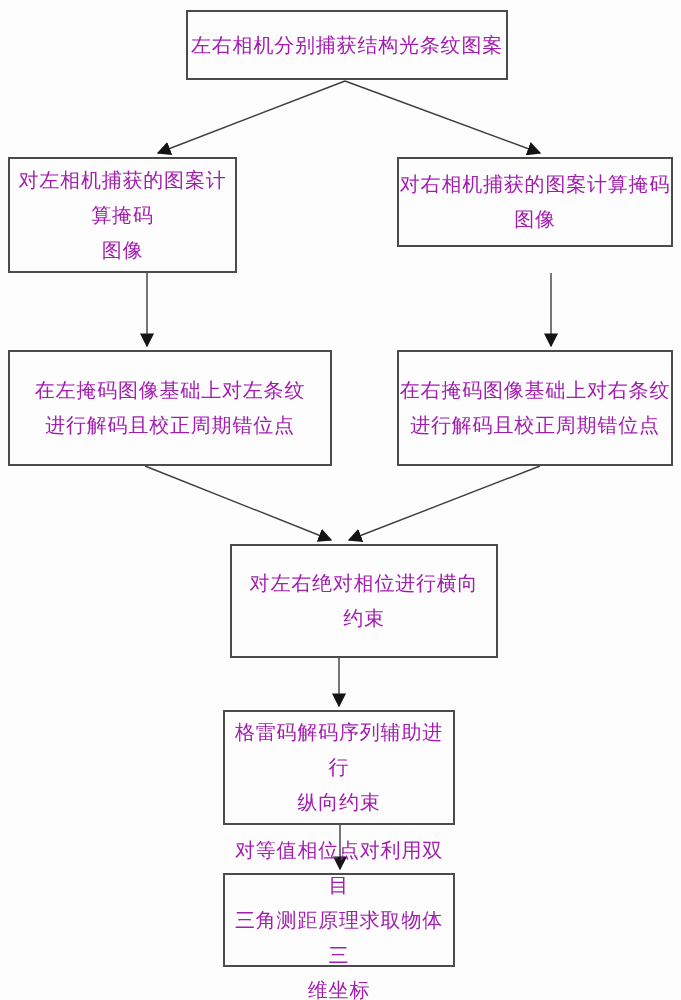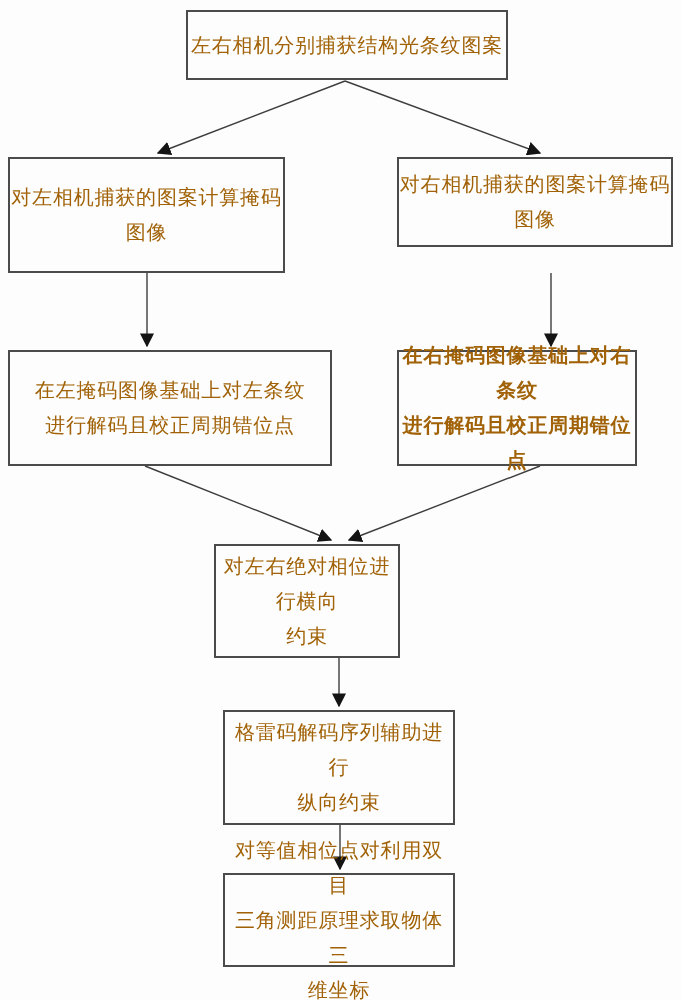--- a/index.html
+++ b/index.html
@@ -29,29 +29,29 @@
     border: 2px solid #4b4b4b;
     background: #fdfdfd;
     display: flex;
     align-items: center;
     justify-content: center;
     text-align: center;
     white-space: pre-line;
     font-size: 20px;
     line-height: 35px;
     letter-spacing: 0.8px;
-    color: #a16207;
+    color: #a21caf;
     font-weight: 500;
   }
   .n0 { left: 186px; top: 10px;  width: 322px; height: 70px;  }
-  .n1 { left: 8px;   top: 157px; width: 277px; height: 116px; }
+  .n1 { left: 8px;   top: 157px; width: 229px; height: 116px; }
   .n2 { left: 397px; top: 157px; width: 276px; height: 90px; }
   .n3 { left: 8px;   top: 350px; width: 324px; height: 116px; }
-  .n4 { left: 397px; top: 350px; width: 240px; height: 116px; font-weight: bold; }
-  .n5 { left: 214px; top: 544px; width: 186px; height: 114px; }
+  .n4 { left: 397px; top: 350px; width: 276px; height: 116px; }
+  .n5 { left: 230px; top: 544px; width: 268px; height: 114px; }
   .n6 { left: 223px; top: 710px; width: 232px; height: 115px; text-align: center; }
   .n7 { left: 223px; top: 873px; width: 232px; height: 94px; }
   .edge {
     stroke: #3d3d3d;
     stroke-width: 1.4;
     fill: none;
   }
 </style>
 </head>
 <body>

